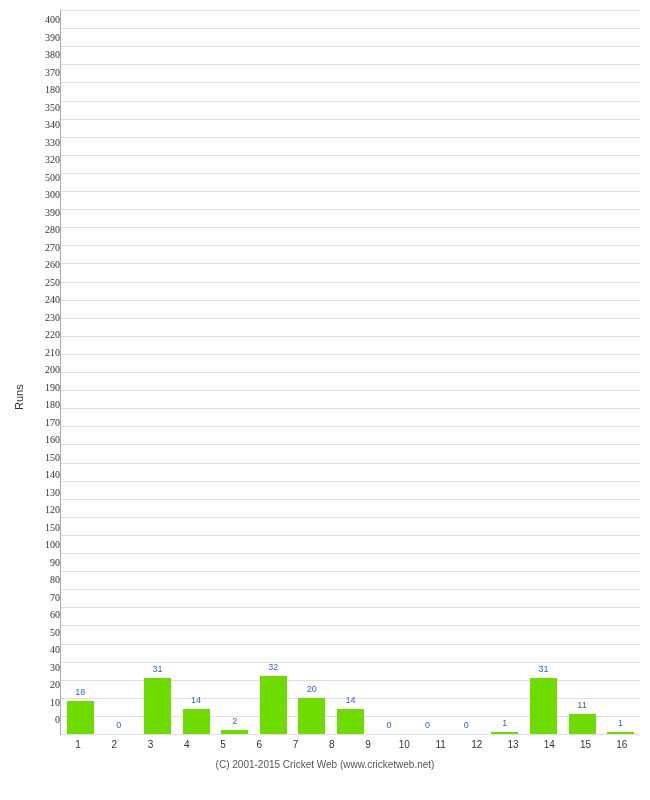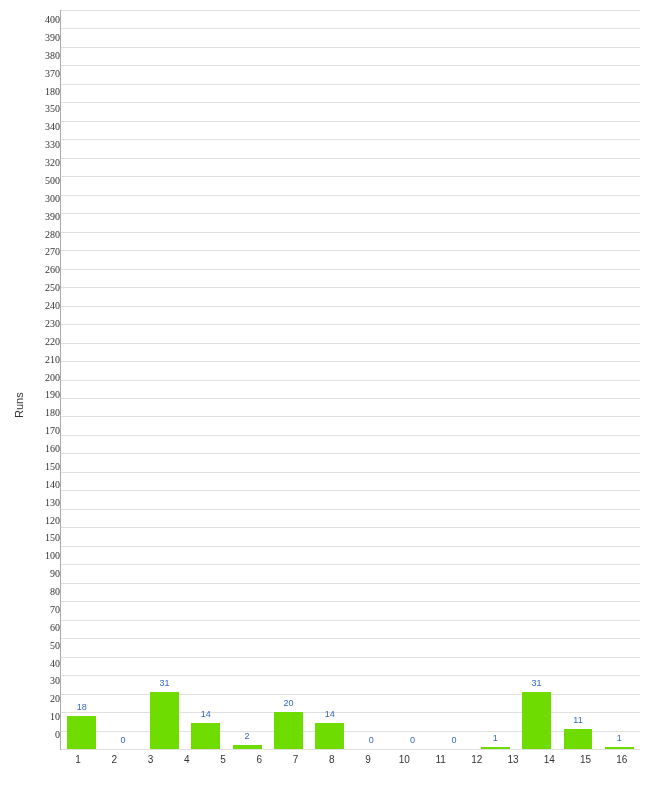--- a/index.html
+++ b/index.html
@@ -242,20 +242,25 @@
               <div class="bar" style="height: 3.5%;">
                 <span class="bar-label">14</span>
               </div>
             </div>
             <div class="bar-group">
               <div class="bar" style="height: 0.5%;">
                 <span class="bar-label">2</span>
               </div>
             </div>
             <div class="bar-group">
+              <div class="bar" style="height: 8%;">
+                <span class="bar-label">32</span>
+              </div>
+            </div>
+            <div class="bar-group">
               <div class="bar" style="height: 5%;">
                 <span class="bar-label">20</span>
               </div>
             </div>
             <div class="bar-group">
               <div class="bar" style="height: 3.5%;">
                 <span class="bar-label">14</span>
               </div>
             </div>
             <div class="bar-group">
@@ -308,13 +313,14 @@
           <div class="x-tick">10</div>
           <div class="x-tick">11</div>
           <div class="x-tick">12</div>
           <div class="x-tick">13</div>
           <div class="x-tick">14</div>
           <div class="x-tick">15</div>
           <div class="x-tick">16</div>
         </div>
     </div>
   </div>
+  <div class="footer">(C) 2001-2015 Cricket Web (www.cricketweb.net)</div>
 </div>
 
 </body></html>

